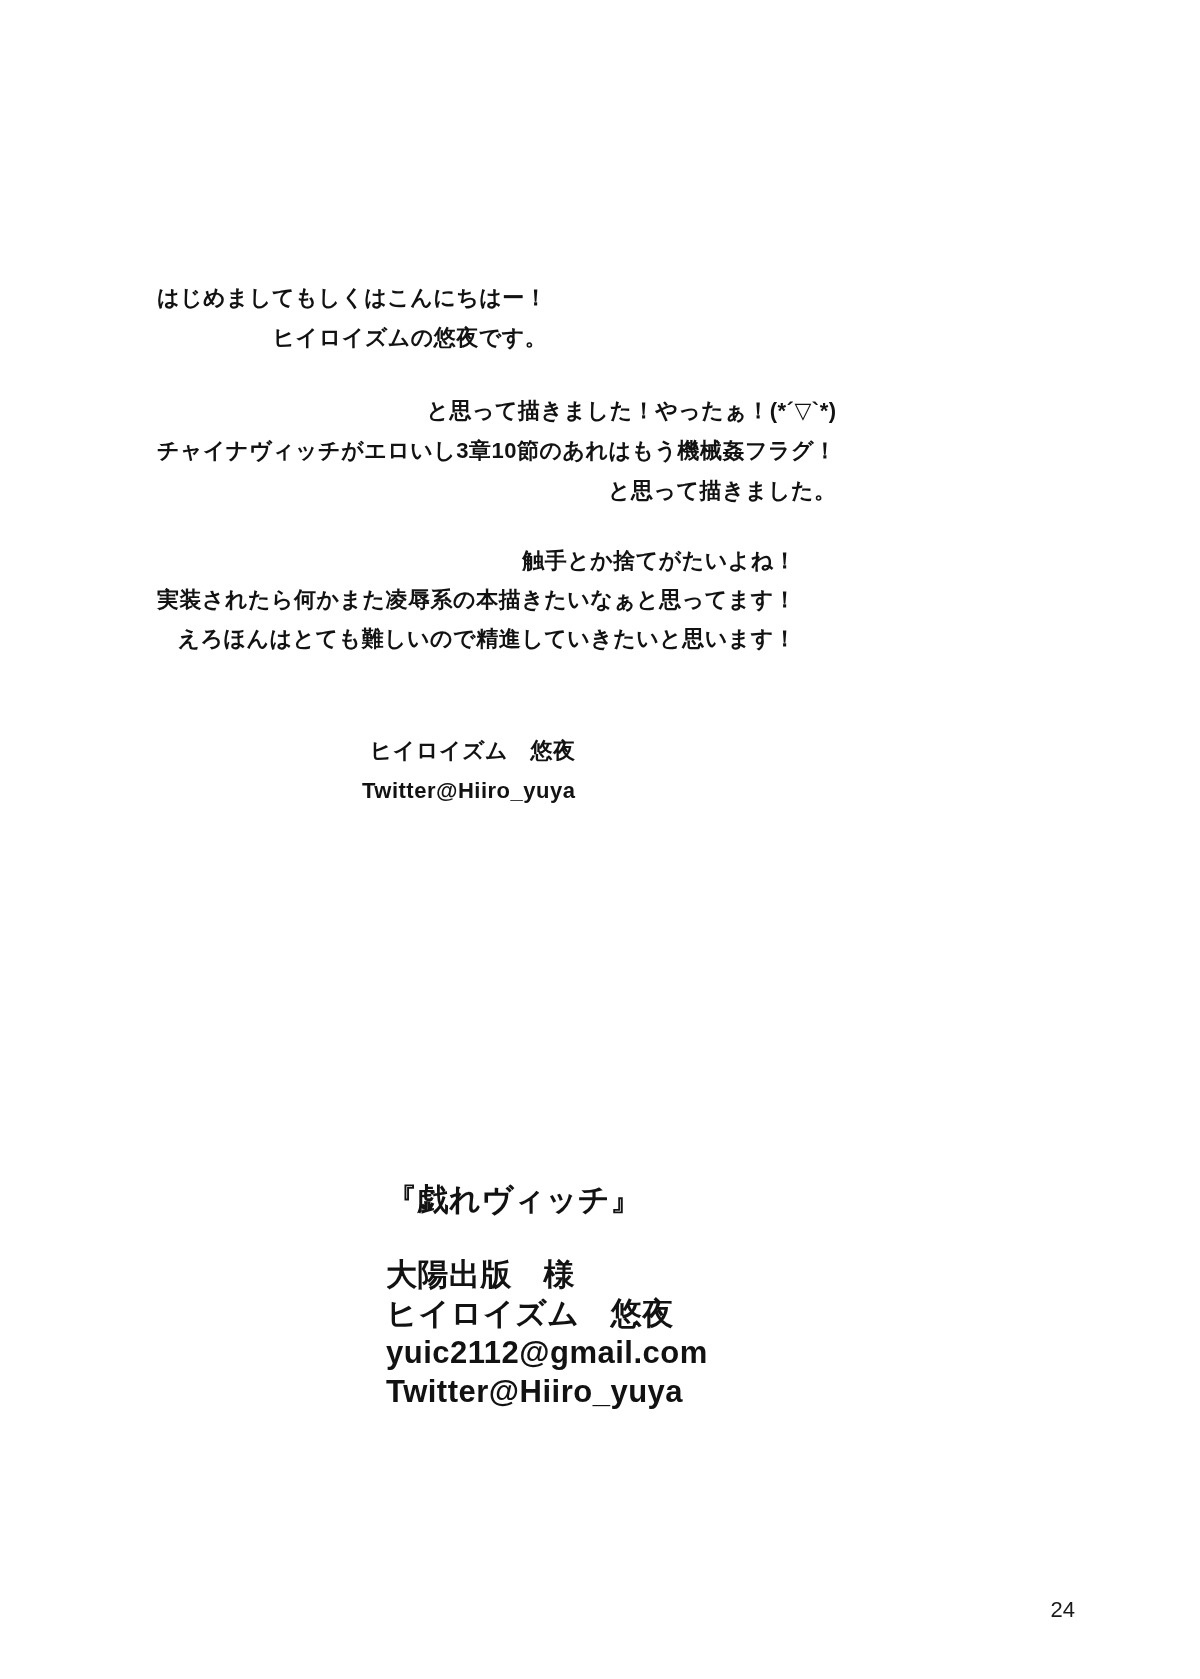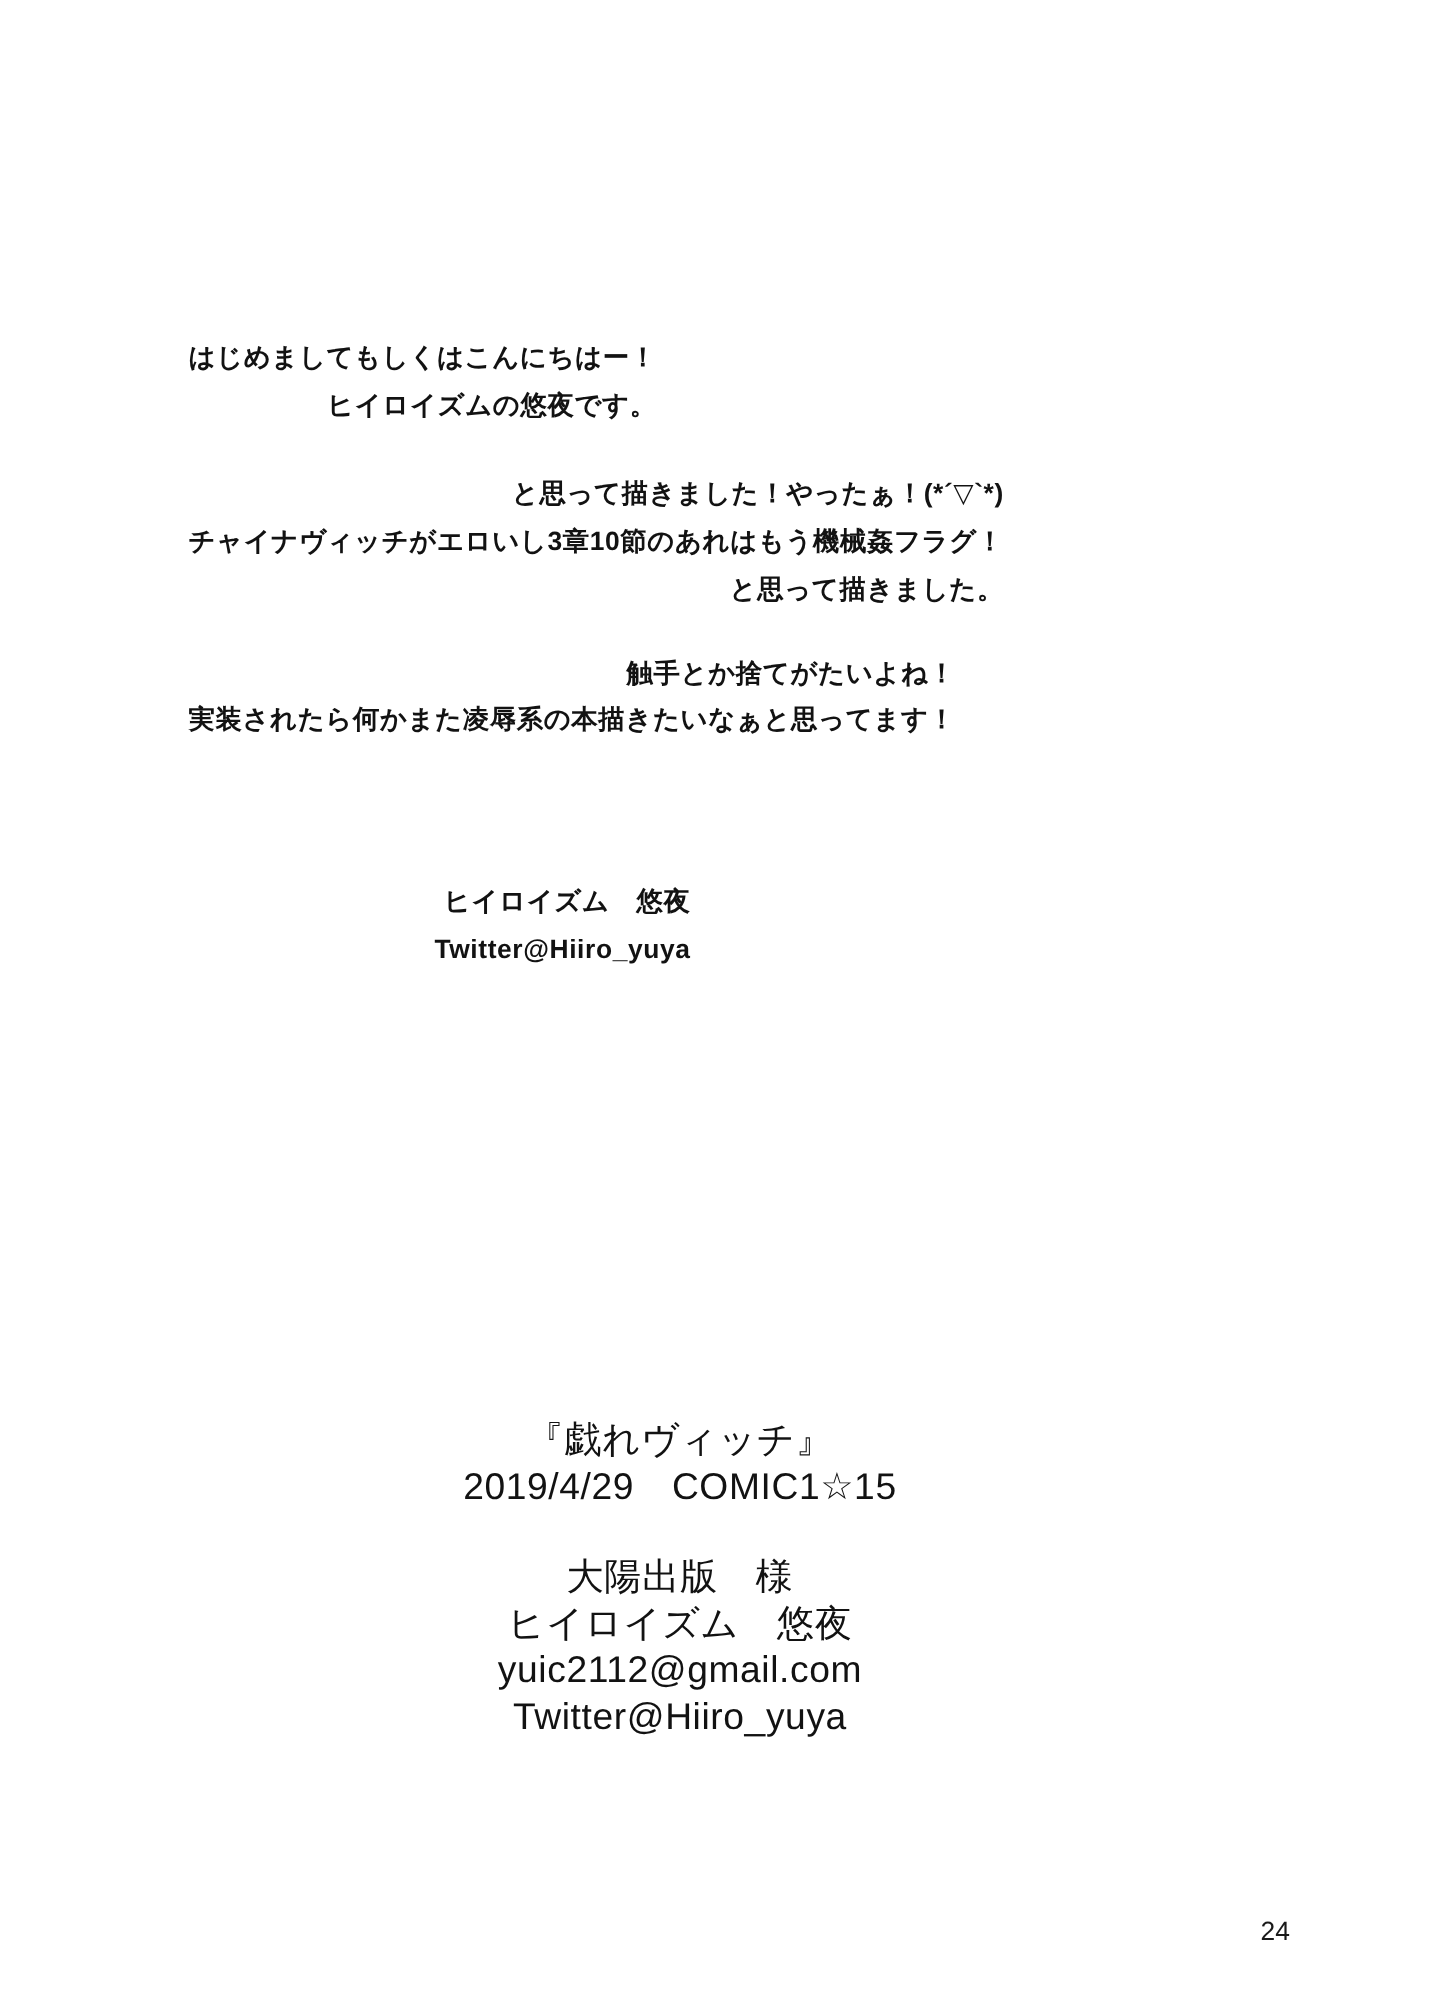--- a/index.html
+++ b/index.html
@@ -29,23 +29,22 @@
   #excitement-para { top: 391px; }
   #plans-para      { top: 541px; line-height: 39px; }
   #signature-block { top: 731px; }
   .sig-twitter-line { margin-left: 205px; }
   #colophon-block {
     position: absolute;
     left: 386px;
     top: 1180px;
     font-size: 31px;
     line-height: 39px;
-    font-weight: 400;
+    font-weight: 700;
     letter-spacing: 0.5px;
-    text-align: center;
   }
   .colophon-spacer { height: 36px; }
   #page-number {
     position: absolute;
     right: 125px;
     top: 1565px;
     font-size: 22px;
     font-weight: 400;
     color: #1a1a1a;
     margin-top: 32px;
@@ -63,30 +62,30 @@
 
   <section class="para" id="excitement-para">
     <div class="line">と思って描きました！やったぁ！(*´▽`*)</div>
     <div class="line">チャイナヴィッチがエロいし3章10節のあれはもう機械姦フラグ！</div>
     <div class="line">と思って描きました。</div>
   </section>
 
   <section class="para" id="plans-para">
     <div class="line">触手とか捨てがたいよね！</div>
     <div class="line">実装されたら何かまた凌辱系の本描きたいなぁと思ってます！</div>
+    <div class="line">えろほんはとても難しいので精進していきたいと思います！</div>
   </section>
 
   <section class="para" id="signature-block">
     <div class="line">ヒイロイズム　悠夜</div>
     <div class="line sig-twitter-line">Twitter@Hiiro_yuya</div>
   </section>
 
   <section id="colophon-block">
     <div class="line">『戯れヴィッチ』</div>
-    <div class="line">2019/4/29　COMIC1☆15</div>
     <div class="colophon-spacer"></div>
     <div class="line">大陽出版　様</div>
     <div class="line">ヒイロイズム　悠夜</div>
     <div class="line">yuic2112@gmail.com</div>
     <div class="line">Twitter@Hiiro_yuya</div>
   </section>
 
   <div id="page-number">24</div>
 
 </div>

